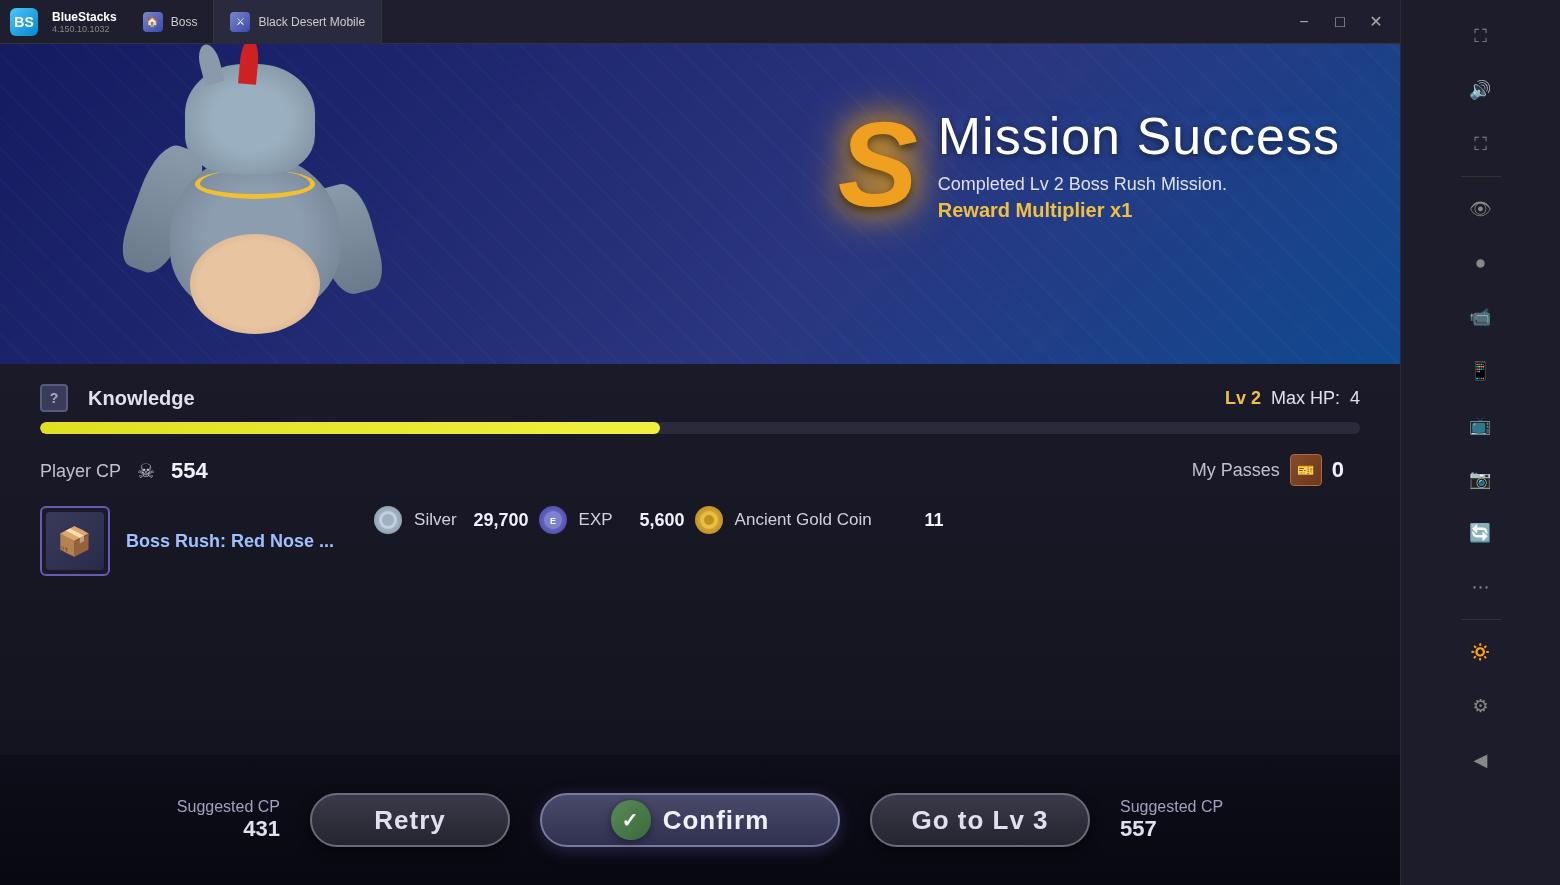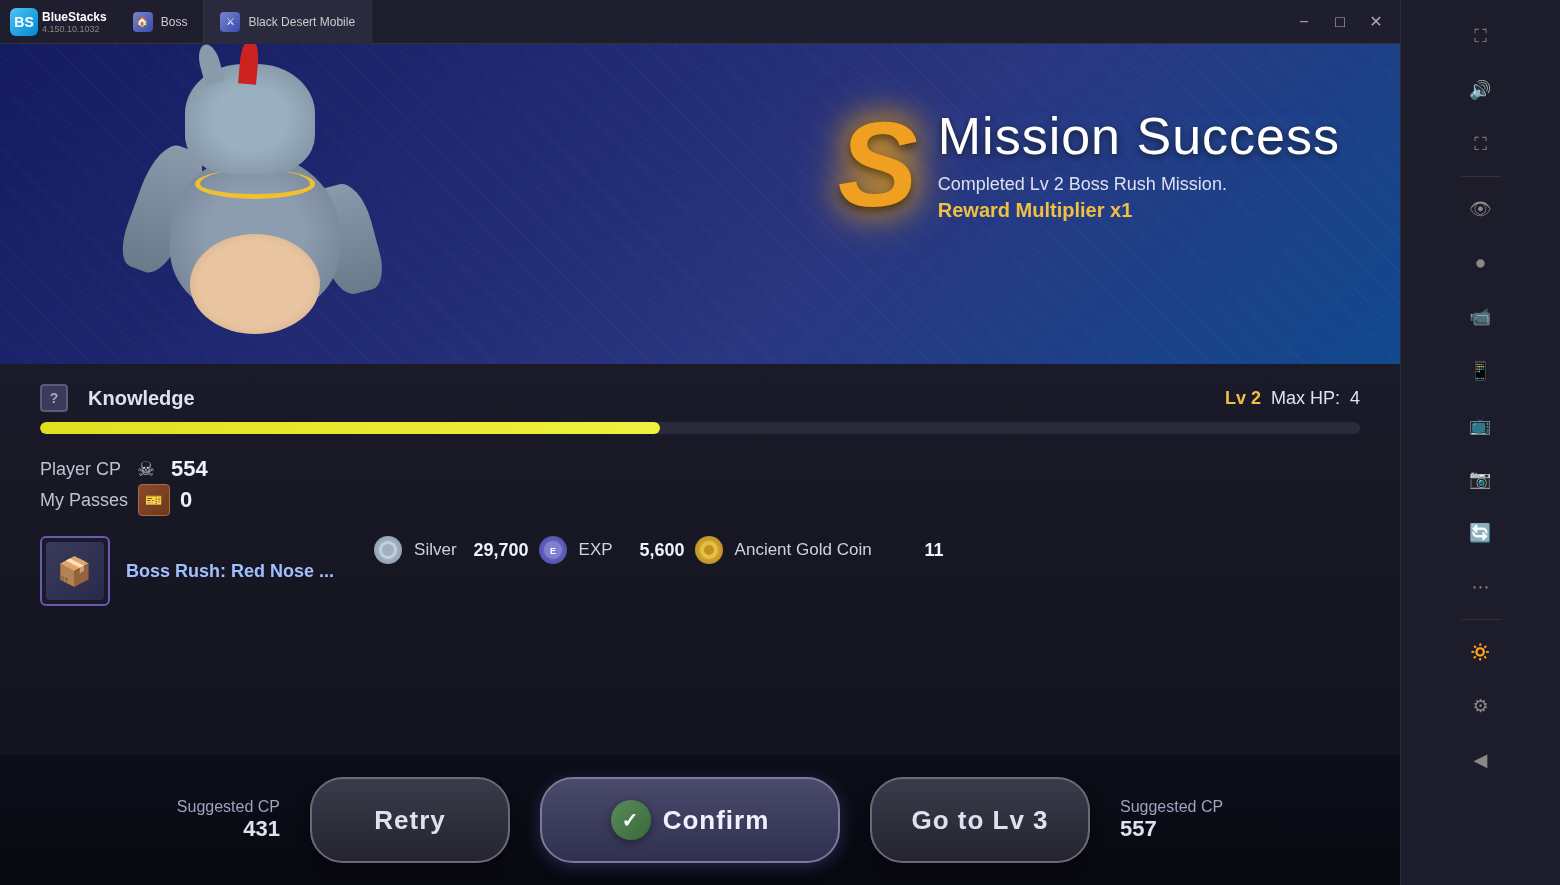--- a/index.html
+++ b/index.html
@@ -21,21 +21,21 @@
       align-items: center;
       position: absolute;
       top: 0; left: 0;
       z-index: 100;
       border-bottom: 1px solid #333;
     }
     .title-bar-logo {
       display: flex;
       align-items: center;
       padding: 0 10px;
-      gap: 4px;
+      gap: 14px;
     }
     .bluestacks-icon {
       width: 28px; height: 28px;
       background: linear-gradient(135deg, #4fc3f7, #0288d1);
       border-radius: 6px;
       display: flex; align-items: center; justify-content: center;
       font-size: 14px; color: white; font-weight: bold;
     }
     .bluestacks-text { color: #fff; font-size: 12px; font-weight: bold; }
     .bluestacks-version { color: #888; font-size: 9px; }
@@ -300,24 +300,23 @@
     }
     .progress-bar-fill {
       height: 100%;
       background: linear-gradient(90deg, #e0e020, #f0f040);
       border-radius: 6px;
     }
 
     
     .stats-row {
       display: flex;
-      align-items: flex-start;
+      align-items: flex-end;
       margin: 20px 56px 0 40px;
       gap: 0;
-      flex-direction: column;
     }
     .stat-item {
       display: flex; align-items: center; gap: 10px;
     }
     .stat-label {
       color: #c0c0d0;
       font-size: 18px;
     }
     .stat-icon {
       width: 28px; height: 28px;
@@ -412,21 +411,21 @@
       min-width: 120px;
     }
     .suggested-cp-left .cp-value {
       color: #e0e0f0;
       font-size: 22px;
       font-weight: 700;
       text-align: center;
     }
 
     .action-btn {
-      height: 86px;
+      height: 54px;
       border-radius: 33px;
       display: flex; align-items: center; justify-content: center;
       cursor: pointer;
       font-size: 26px;
       font-weight: 700;
       letter-spacing: 1px;
       transition: all 0.2s;
     }
     .btn-retry {
       width: 200px;

